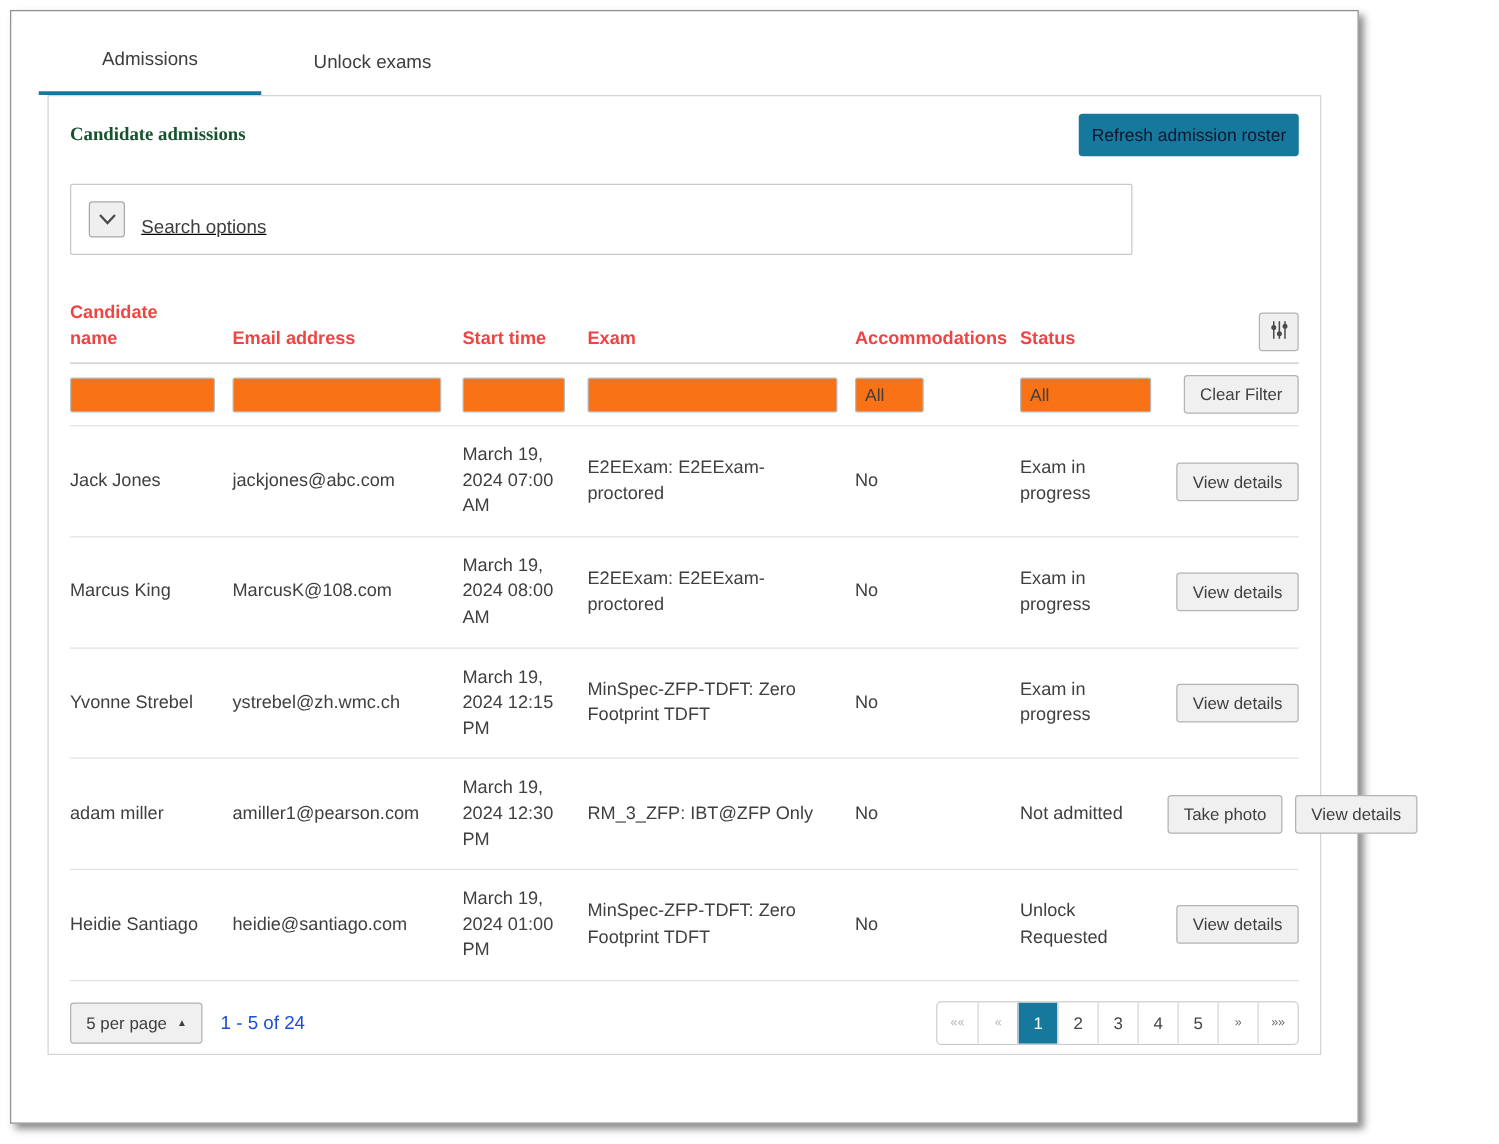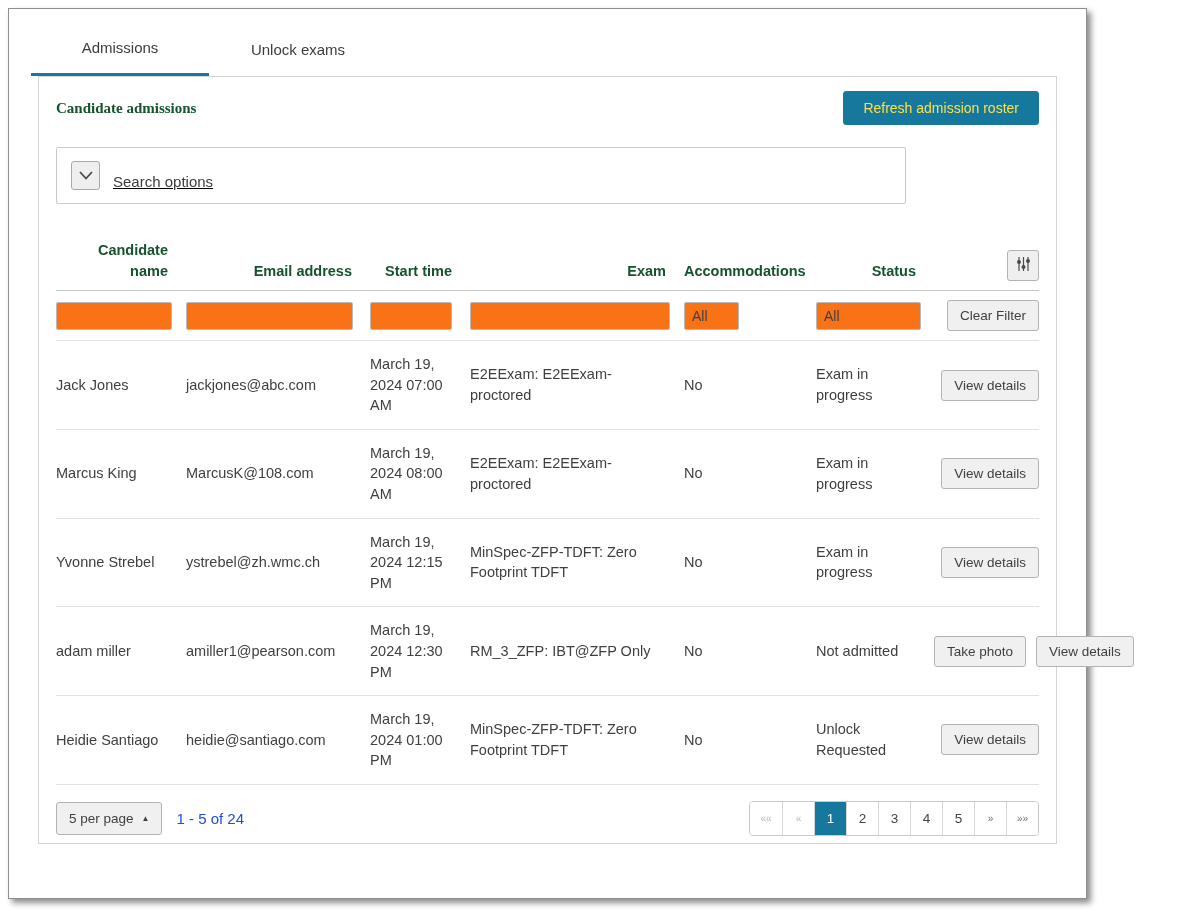--- a/index.html
+++ b/index.html
@@ -18,41 +18,41 @@
   }
   .tab.active { border-bottom:3px solid var(--accent,#17789E); }
   
   .panel {
     margin:0 29px; border:1px solid #d4d4d4; height:768px;
     padding:0 17px; background:#fff;
   }
   .panel-header { display:flex; justify-content:space-between; align-items:center; padding:14px 0 10px; }
   .panel-title { font-size:15px; font-weight:600; color:#14532d;font-family:Liberation Serif, serif; }
   .btn-primary {
-    background:var(--accent,#17789E); color:#fde047; border:1px solid var(--accent,#17789E);
-    border-radius:3px; font-size:14px; padding:8px 19px; cursor:pointer; font-family:inherit;
+    background:var(--accent,#17789E); color:#0f172a; border:1px solid var(--accent,#17789E);
+    border-radius:3px; font-size:14px; padding:8px 9px; cursor:pointer; font-family:inherit;
   }
   
   .search-box {
     margin-top:12px; width:850px; border:1px solid #c9c9c9; border-radius:2px;
     padding:13px 14px; display:flex; align-items:flex-end; gap:13px;text-decoration:underline;
   }
   .chev-btn {
     width:29px; height:29px; background:#efefef; border:1px solid #a9a9a9;
     border-radius:3px; display:flex; align-items:center; justify-content:center; cursor:pointer;
   }
   .search-label { font-size:15px; color:#3d3d3d; }
   
   .table { margin-top:36px; font-size:14.5px; color:#3f3f3f; }
   .grid-row {
     display:grid;
     grid-template-columns:130px 184px 100px 214px 132px 118px 1fr;
   }
   .cell { padding-right:18px; line-height:1.42; }
-  .thead { align-items:end; padding-bottom:9px; border-bottom:1px solid #c6c6c6; font-weight:700; color:#14532d; font-size:14.5px;text-align:right; }
+  .thead { align-items:end; padding-bottom:9px; border-bottom:1px solid #c6c6c6; font-weight:700; color:#ef4444; font-size:14.5px; }
   .thead .wrap-narrow { display:inline-block; max-width:82px; }
   .filter-row { align-items:center; padding:9px 0; border-bottom:1px solid #e2e2e2; }
   .filter-row input, .filter-row select {
     height:28px; border:1px solid #b9b9b9; border-radius:2px; font-size:14px;
     font-family:inherit; color:#3f3f3f; padding:2px 7px; background:#f97316;
     -webkit-appearance:none; appearance:none;
   }
   .f-name  { width:116px; }
   .f-email { width:167px; }
   .f-start { width:82px; }

